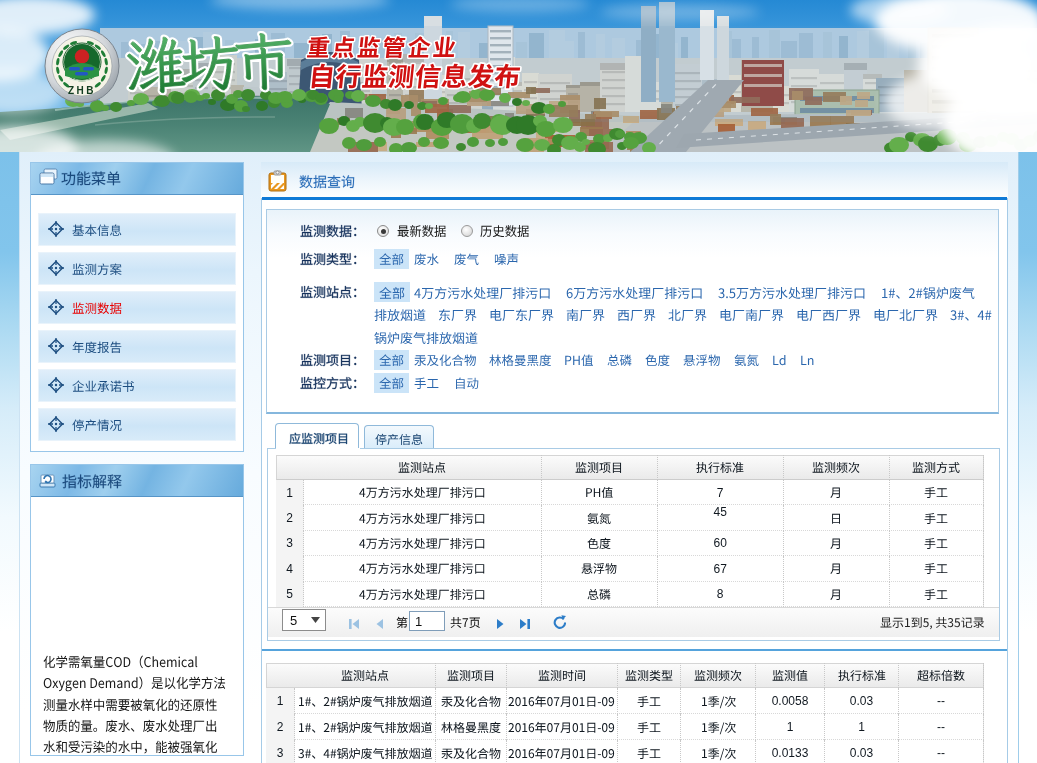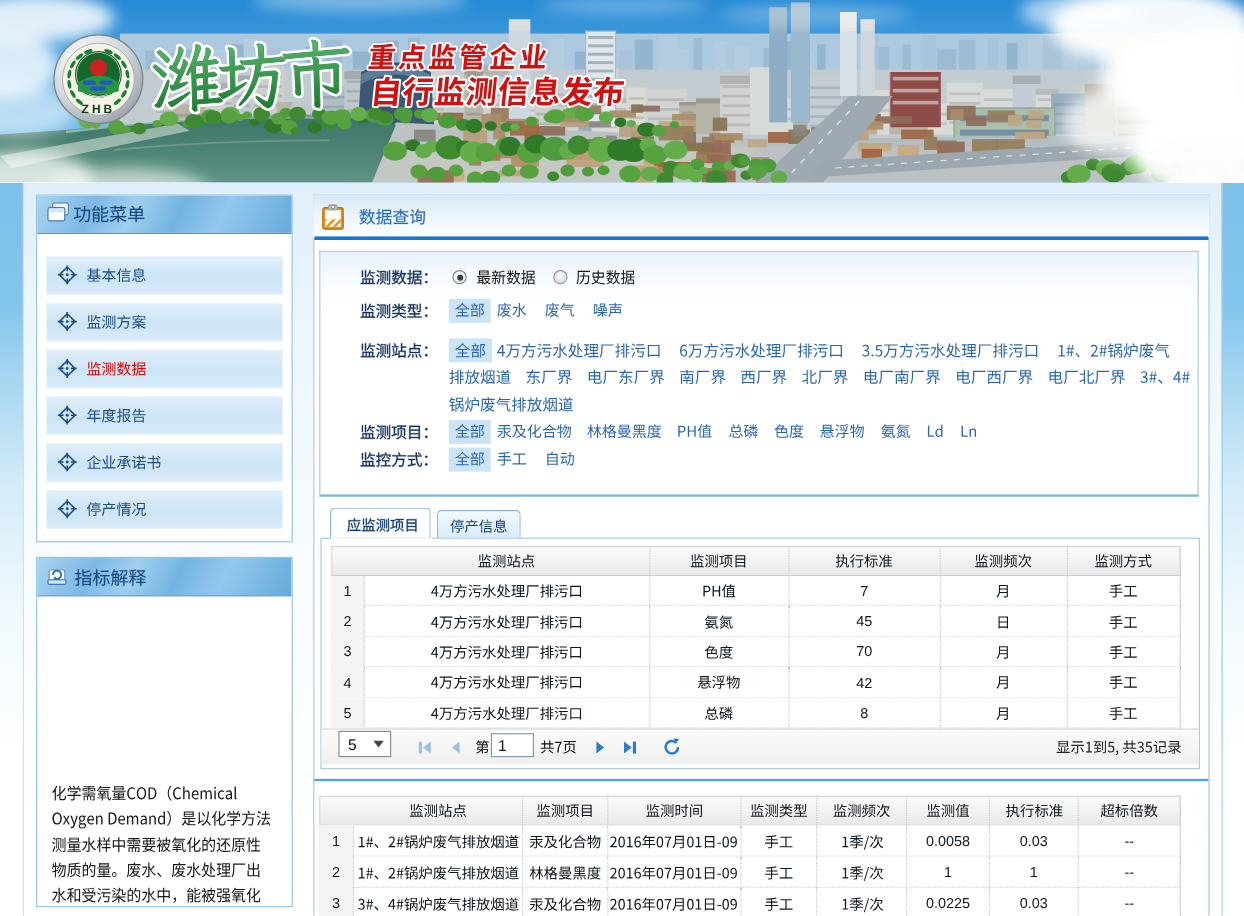--- a/index.html
+++ b/index.html
@@ -1418,21 +1418,21 @@
     </svg>
   </div>
 <div class="ab" style="left:541.6px;top:505.4px;width:116.10000000000002px;height:25.399999999999977px;display:flex;align-items:center;justify-content:center;border-right:1px dotted #c8c8c8;">
     <svg class="t" width="24" height="15">
       <g fill="#101820">
         <use href="#g152" transform="translate(0.0,12) scale(0.012000,0.012000)"></use>
         <use href="#g153" transform="translate(12.0,12) scale(0.012000,0.012000)"></use>
       </g>
     </svg>
   </div>
-<div class="ab" style="left:657.7px;top:505.4px;width:126.0px;height:25.399999999999977px;display:flex;align-items:center;justify-content:center;border-right:1px dotted #c8c8c8;">
+<div class="ab" style="left:657.7px;top:505.4px;width:126.0px;height:25.399999999999977px;display:flex;align-items:flex-start;justify-content:center;border-right:1px dotted #c8c8c8;">
     <span style="font:12px 'Liberation Sans';color:#101820">45</span>
   </div>
 <div class="ab" style="left:783.7px;top:505.4px;width:106.0px;height:25.399999999999977px;display:flex;align-items:center;justify-content:center;border-right:1px dotted #c8c8c8;">
     <svg class="t" width="12" height="15">
       <g fill="#101820">
         <use href="#g168" transform="translate(0.0,12) scale(0.012000,0.012000)"></use>
       </g>
     </svg>
   </div>
 <div class="ab" style="left:889.7px;top:505.4px;width:94.29999999999995px;height:25.399999999999977px;display:flex;align-items:center;justify-content:center;border-right:1px dotted #c8c8c8;">
@@ -1466,21 +1466,21 @@
   </div>
 <div class="ab" style="left:541.6px;top:530.8px;width:116.10000000000002px;height:25.399999999999977px;display:flex;align-items:center;justify-content:center;border-right:1px dotted #c8c8c8;">
     <svg class="t" width="24" height="15">
       <g fill="#101820">
         <use href="#g149" transform="translate(0.0,12) scale(0.012000,0.012000)"></use>
         <use href="#g31" transform="translate(12.0,12) scale(0.012000,0.012000)"></use>
       </g>
     </svg>
   </div>
 <div class="ab" style="left:657.7px;top:530.8px;width:126.0px;height:25.399999999999977px;display:flex;align-items:center;justify-content:center;border-right:1px dotted #c8c8c8;">
-    <span style="font:12px 'Liberation Sans';color:#101820">70</span>
+    <span style="font:12px 'Liberation Sans';color:#101820">60</span>
   </div>
 <div class="ab" style="left:783.7px;top:530.8px;width:106.0px;height:25.399999999999977px;display:flex;align-items:center;justify-content:center;border-right:1px dotted #c8c8c8;">
     <svg class="t" width="12" height="15">
       <g fill="#101820">
         <use href="#g167" transform="translate(0.0,12) scale(0.012000,0.012000)"></use>
       </g>
     </svg>
   </div>
 <div class="ab" style="left:889.7px;top:530.8px;width:94.29999999999995px;height:25.399999999999977px;display:flex;align-items:center;justify-content:center;border-right:1px dotted #c8c8c8;">
     <svg class="t" width="24" height="15">
@@ -1514,21 +1514,21 @@
 <div class="ab" style="left:541.6px;top:556.1999999999999px;width:116.10000000000002px;height:25.399999999999977px;display:flex;align-items:center;justify-content:center;border-right:1px dotted #c8c8c8;">
     <svg class="t" width="36" height="15">
       <g fill="#101820">
         <use href="#g150" transform="translate(0.0,12) scale(0.012000,0.012000)"></use>
         <use href="#g151" transform="translate(12.0,12) scale(0.012000,0.012000)"></use>
         <use href="#g82" transform="translate(24.0,12) scale(0.012000,0.012000)"></use>
       </g>
     </svg>
   </div>
 <div class="ab" style="left:657.7px;top:556.1999999999999px;width:126.0px;height:25.399999999999977px;display:flex;align-items:center;justify-content:center;border-right:1px dotted #c8c8c8;">
-    <span style="font:12px 'Liberation Sans';color:#101820">42</span>
+    <span style="font:12px 'Liberation Sans';color:#101820">67</span>
   </div>
 <div class="ab" style="left:783.7px;top:556.1999999999999px;width:106.0px;height:25.399999999999977px;display:flex;align-items:center;justify-content:center;border-right:1px dotted #c8c8c8;">
     <svg class="t" width="12" height="15">
       <g fill="#101820">
         <use href="#g167" transform="translate(0.0,12) scale(0.012000,0.012000)"></use>
       </g>
     </svg>
   </div>
 <div class="ab" style="left:889.7px;top:556.1999999999999px;width:94.29999999999995px;height:25.399999999999977px;display:flex;align-items:center;justify-content:center;border-right:1px dotted #c8c8c8;">
     <svg class="t" width="24" height="15">
@@ -1958,21 +1958,21 @@
     <svg class="t" width="35" height="15">
       <g fill="#101820">
         <use href="#g121" transform="translate(0.0,12) scale(0.012000,0.012000)"></use>
         <use href="#g186" transform="translate(6.7,12) scale(0.012000,0.012000)"></use>
         <use href="#g187" transform="translate(18.7,12) scale(0.012000,0.012000)"></use>
         <use href="#g166" transform="translate(23.4,12) scale(0.012000,0.012000)"></use>
       </g>
     </svg>
   </div>
 <div class="ab" style="left:756px;top:740.0px;width:69px;height:26.0px;display:flex;align-items:center;justify-content:center;border-right:1px dotted #c8c8c8;">
-    <span style="font:12px 'Liberation Sans';color:#101820">0.0225</span>
+    <span style="font:12px 'Liberation Sans';color:#101820">0.0133</span>
   </div>
 <div class="ab" style="left:825px;top:740.0px;width:74px;height:26.0px;display:flex;align-items:center;justify-content:center;border-right:1px dotted #c8c8c8;">
     <span style="font:12px 'Liberation Sans';color:#101820">0.03</span>
   </div>
 <div class="ab" style="left:899px;top:740.0px;width:85px;height:26.0px;display:flex;align-items:center;justify-content:center;border-right:1px dotted #c8c8c8;">
     <span style="font:12px 'Liberation Sans';color:#101820">--</span>
   </div>
 <svg width="0" height="0" style="position:absolute">
     <defs>
       <path id="g0" d="M375 -91 290 -52Q267 -43 255 -42L246 -41Q236 -39 237 -36Q237 -28 245 -14Q253 1 264 14Q275 26 283 25Q305 23 424 -61Q542 -145 541 -166Q540 -169 531 -168Q522 -167 484 -146Q445 -124 375 -91ZM405 -286Q393 -283 383 -281Q458 -419 516 -550Q518 -557 518 -563Q517 -584 488 -606Q476 -615 468 -615Q461 -615 460 -600Q460 -585 458 -575Q454 -547 414 -463Q398 -476 377 -491L359 -503Q413 -602 436 -656Q462 -713 466 -737Q466 -757 437 -780Q424 -789 418 -789Q408 -789 408 -778V-768Q408 -745 394 -699Q379 -654 315 -533Q313 -533 312 -534Q297 -541 288 -538Q280 -536 275 -521Q270 -506 271 -498Q272 -490 286 -483Q336 -454 389 -410L378 -388Q352 -332 317 -266Q303 -265 288 -267L278 -268Q268 -269 268 -260Q268 -258 272 -242Q275 -226 288 -203Q293 -196 302 -195Q310 -194 357 -211Q404 -228 460 -256Q515 -284 516 -297Q516 -304 505 -306Q494 -307 468 -300Q441 -294 405 -286ZM727 -195 724 -59 627 -54V-188ZM729 -359 727 -249 627 -242 626 -351ZM730 -528 729 -412 626 -403 625 -519ZM571 -465 569 -16Q569 12 565 34Q561 55 561 64Q561 73 573 86Q585 100 609 100Q627 100 627 76V1L954 -14Q977 -18 977 -29Q977 -45 953 -66Q943 -77 933 -77Q923 -77 914 -72Q904 -68 881 -66L783 -61L784 -198L899 -206Q921 -208 921 -220Q921 -235 895 -258Q883 -267 876 -267Q868 -267 860 -262Q852 -258 834 -256L785 -252V-362L892 -370Q915 -372 915 -388Q915 -397 899 -412Q883 -428 874 -428Q865 -428 856 -424Q848 -421 827 -419L786 -415V-531L917 -542Q940 -544 940 -558Q940 -571 922 -586Q905 -600 898 -600Q890 -600 880 -596Q870 -592 854 -591L784 -585Q819 -644 831 -680Q843 -715 843 -717Q843 -732 820 -747Q797 -762 786 -762Q775 -762 775 -752Q778 -730 778 -720Q778 -710 768 -673Q758 -636 733 -581L633 -572Q655 -617 681 -690Q707 -762 707 -773Q707 -784 684 -798Q662 -811 650 -811Q637 -811 637 -800L638 -784V-775Q638 -769 629 -725Q601 -609 507 -428Q501 -412 501 -404Q501 -396 509 -396Q525 -396 571 -465ZM213 -602Q229 -580 241 -580Q253 -580 266 -594Q278 -608 278 -614Q278 -620 266 -636Q254 -651 236 -670Q217 -690 198 -708Q179 -726 164 -738Q148 -750 140 -750Q133 -750 122 -740Q111 -729 111 -720Q111 -711 123 -700Q178 -651 213 -602ZM220 -406Q226 -415 226 -418Q226 -421 222 -428Q218 -434 205 -446Q192 -459 166 -482Q139 -506 111 -530Q83 -554 76 -554Q69 -554 58 -543Q47 -532 47 -524Q47 -517 59 -505Q125 -449 166 -394Q178 -379 187 -379Q205 -379 220 -406ZM114 31H115Q131 31 154 -20Q229 -193 251 -286Q259 -321 259 -325Q259 -342 250 -342Q237 -342 224 -310Q170 -181 94 -46Q82 -24 66 -14Q50 -4 50 2Q50 8 68 18Q87 28 114 31Z"></path>

